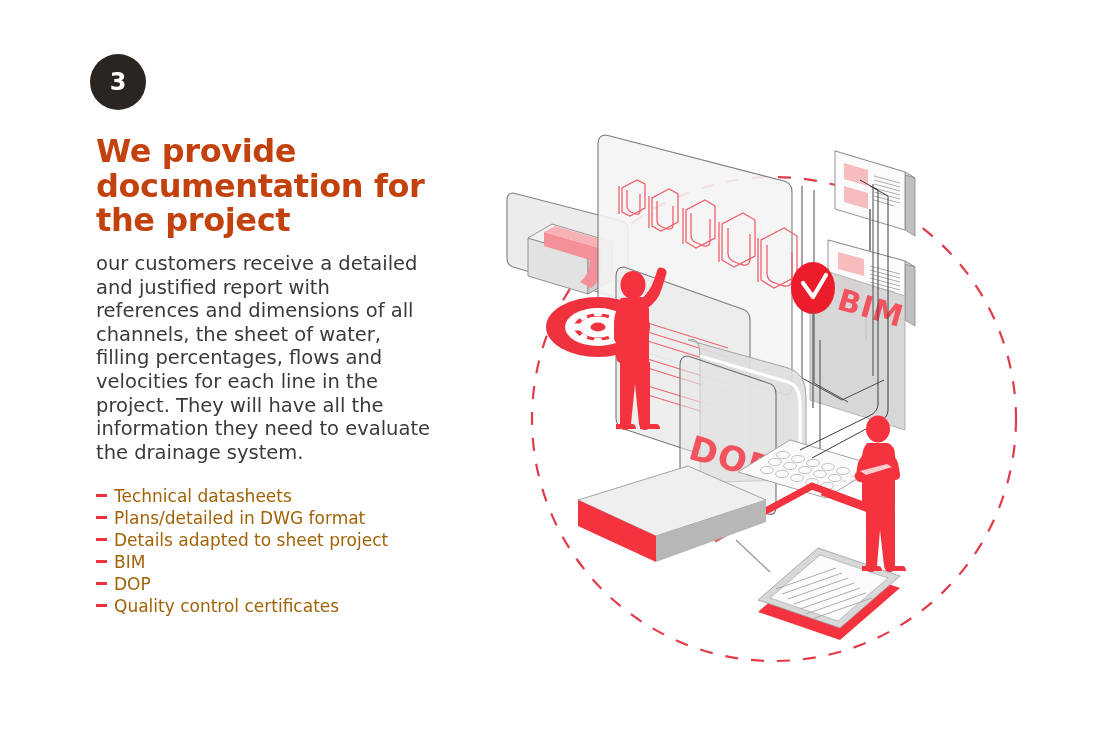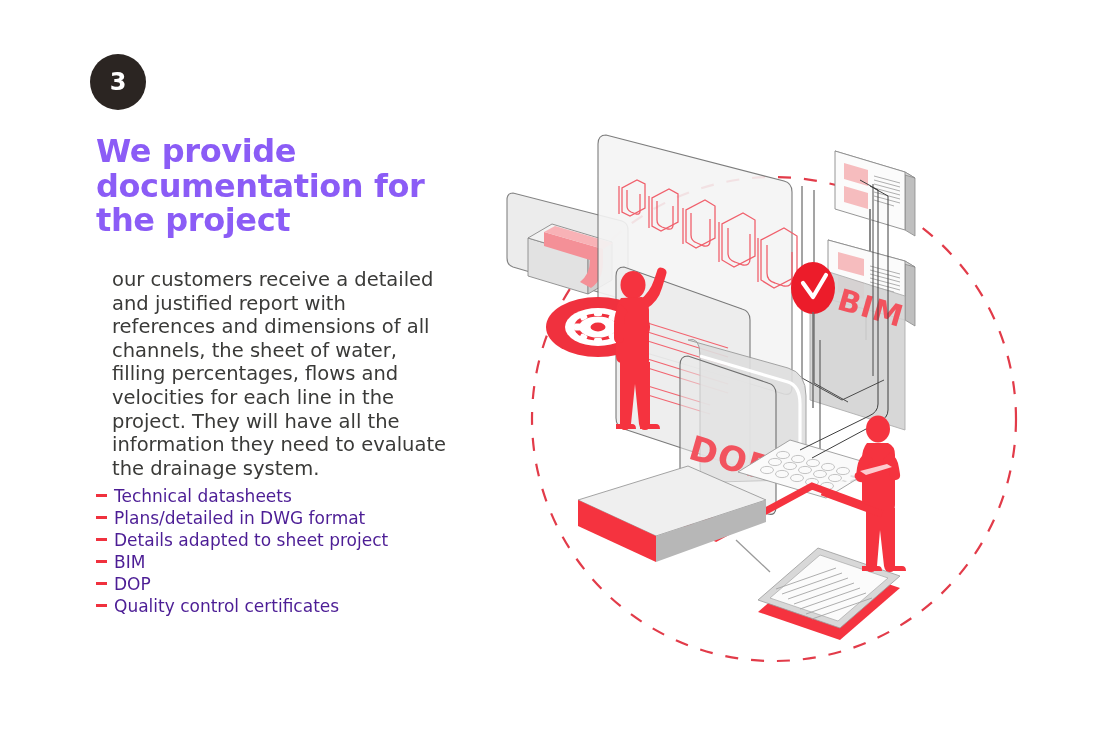--- a/index.html
+++ b/index.html
@@ -45,53 +45,53 @@
     line-height: 1;
     font-family: "DejaVu Sans", "Liberation Sans", sans-serif;
   }
 
   #page-title {
     position: absolute;
     left: 96px;
     top: 134px;
     width: 350px;
     margin: 0;
-    color: #8b5cf6;
+    color: #c2410c;
     font-size: 32px;
     font-weight: bold;
     line-height: 1.08;
     letter-spacing: -0.4px;
     font-family: "DejaVu Sans", "Liberation Sans", sans-serif;
   }
 
   #body-paragraph {
     position: absolute;
     left: 96px;
     top: 252px;
     width: 342px;
-    margin: 16px;
+    margin: 0;
     color: #3a3a38;
     font-size: 19.5px;
     line-height: 1.21;
     font-family: "DejaVu Sans", "Liberation Sans", sans-serif;
   }
 
   #feature-list {
     position: absolute;
     left: 96px;
     top: 486px;
     margin: 0;
     padding: 0;
     list-style: none;
     width: 360px;
   }
   #feature-list li {
     display: flex;
     align-items: baseline;
-    color: #4c1d95;
+    color: #a16207;
     font-size: 17px;
     line-height: 1.29;
     font-family: "DejaVu Sans", "Liberation Sans", sans-serif;
   }
   #feature-list .dash {
     display: inline-block;
     width: 11px;
     height: 3px;
     background: #f0313e;
     margin-right: 7px;

